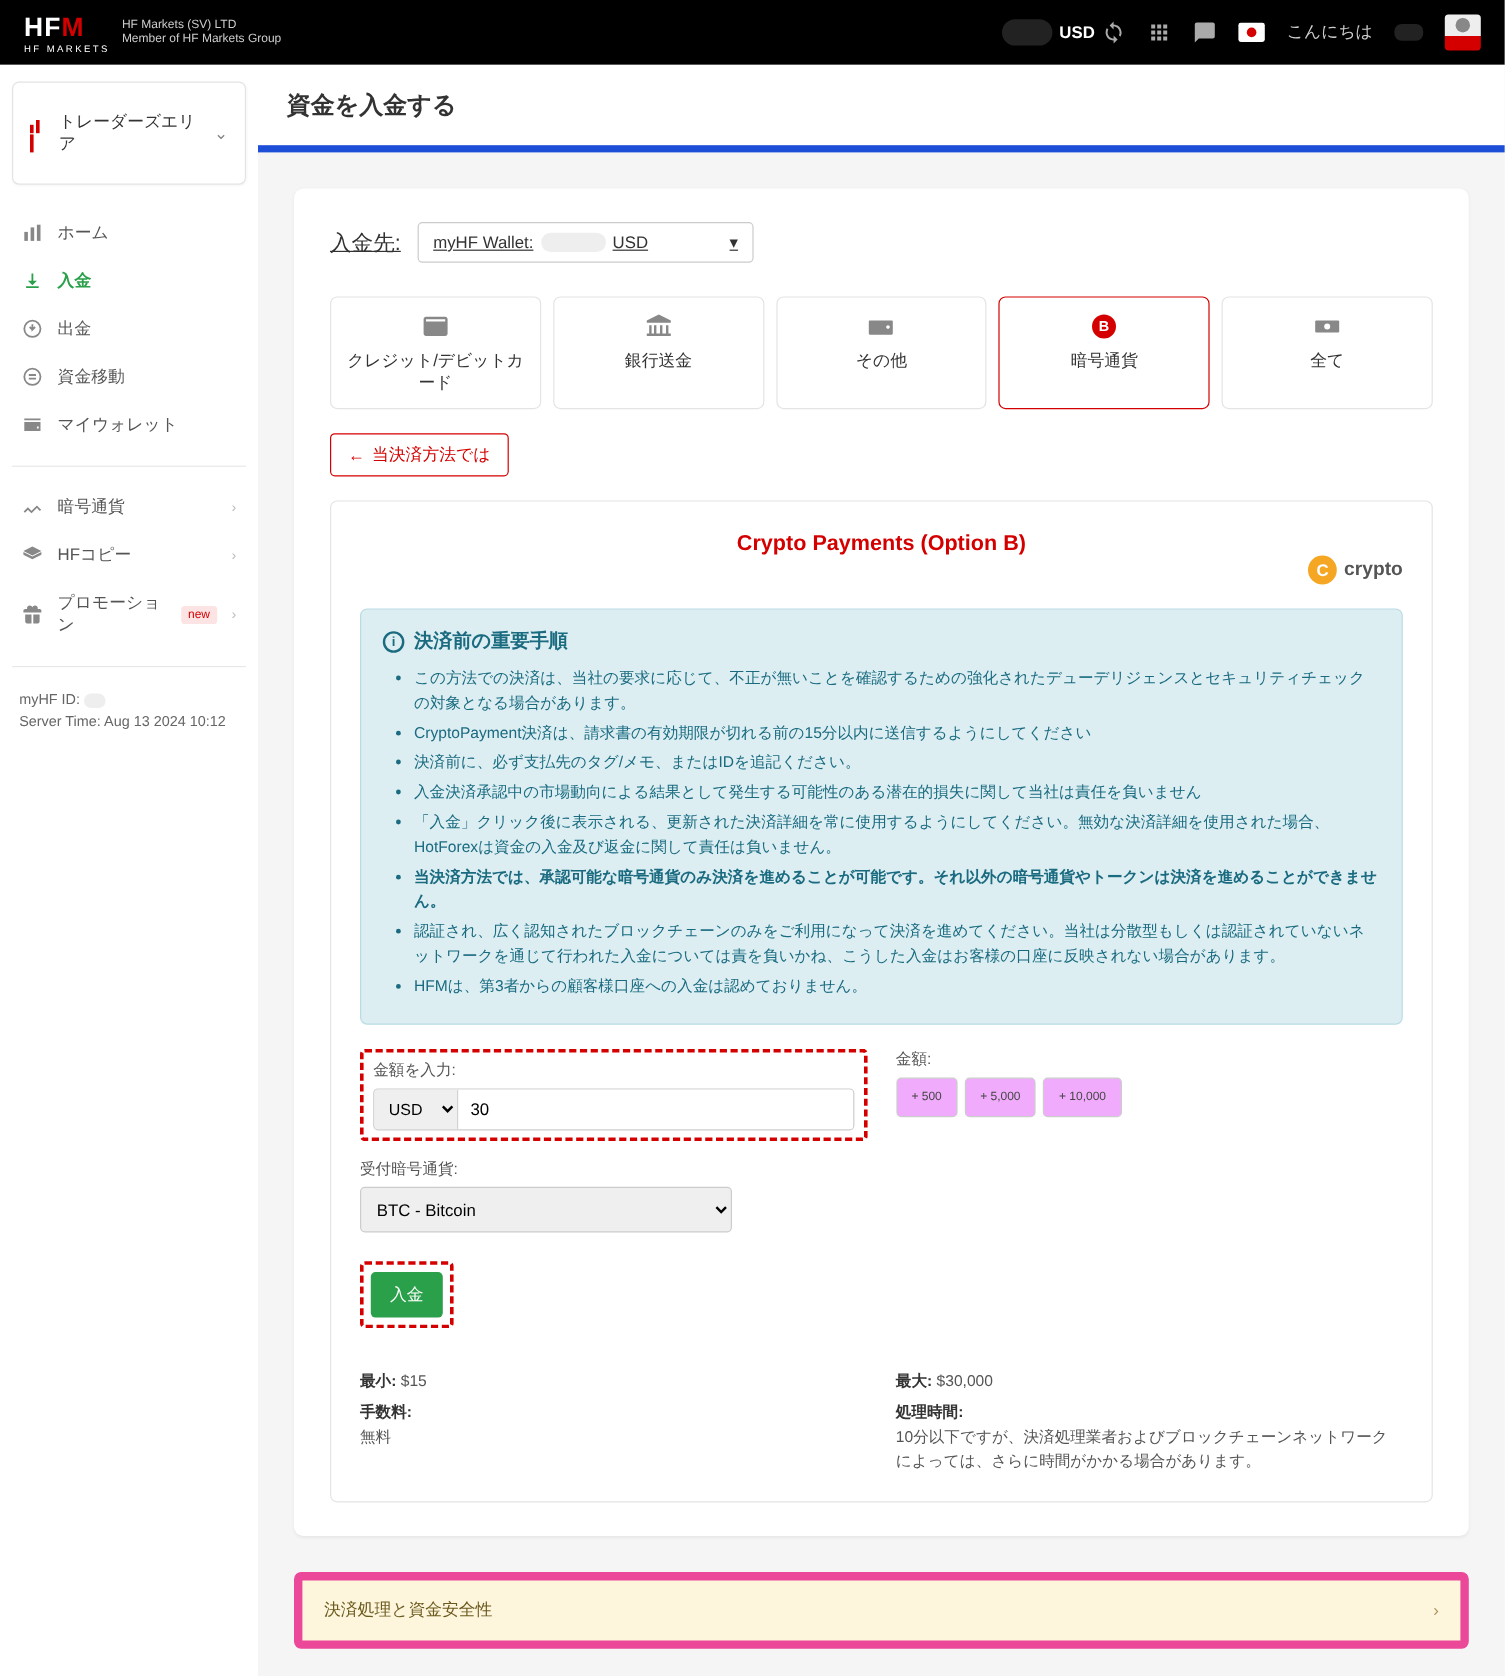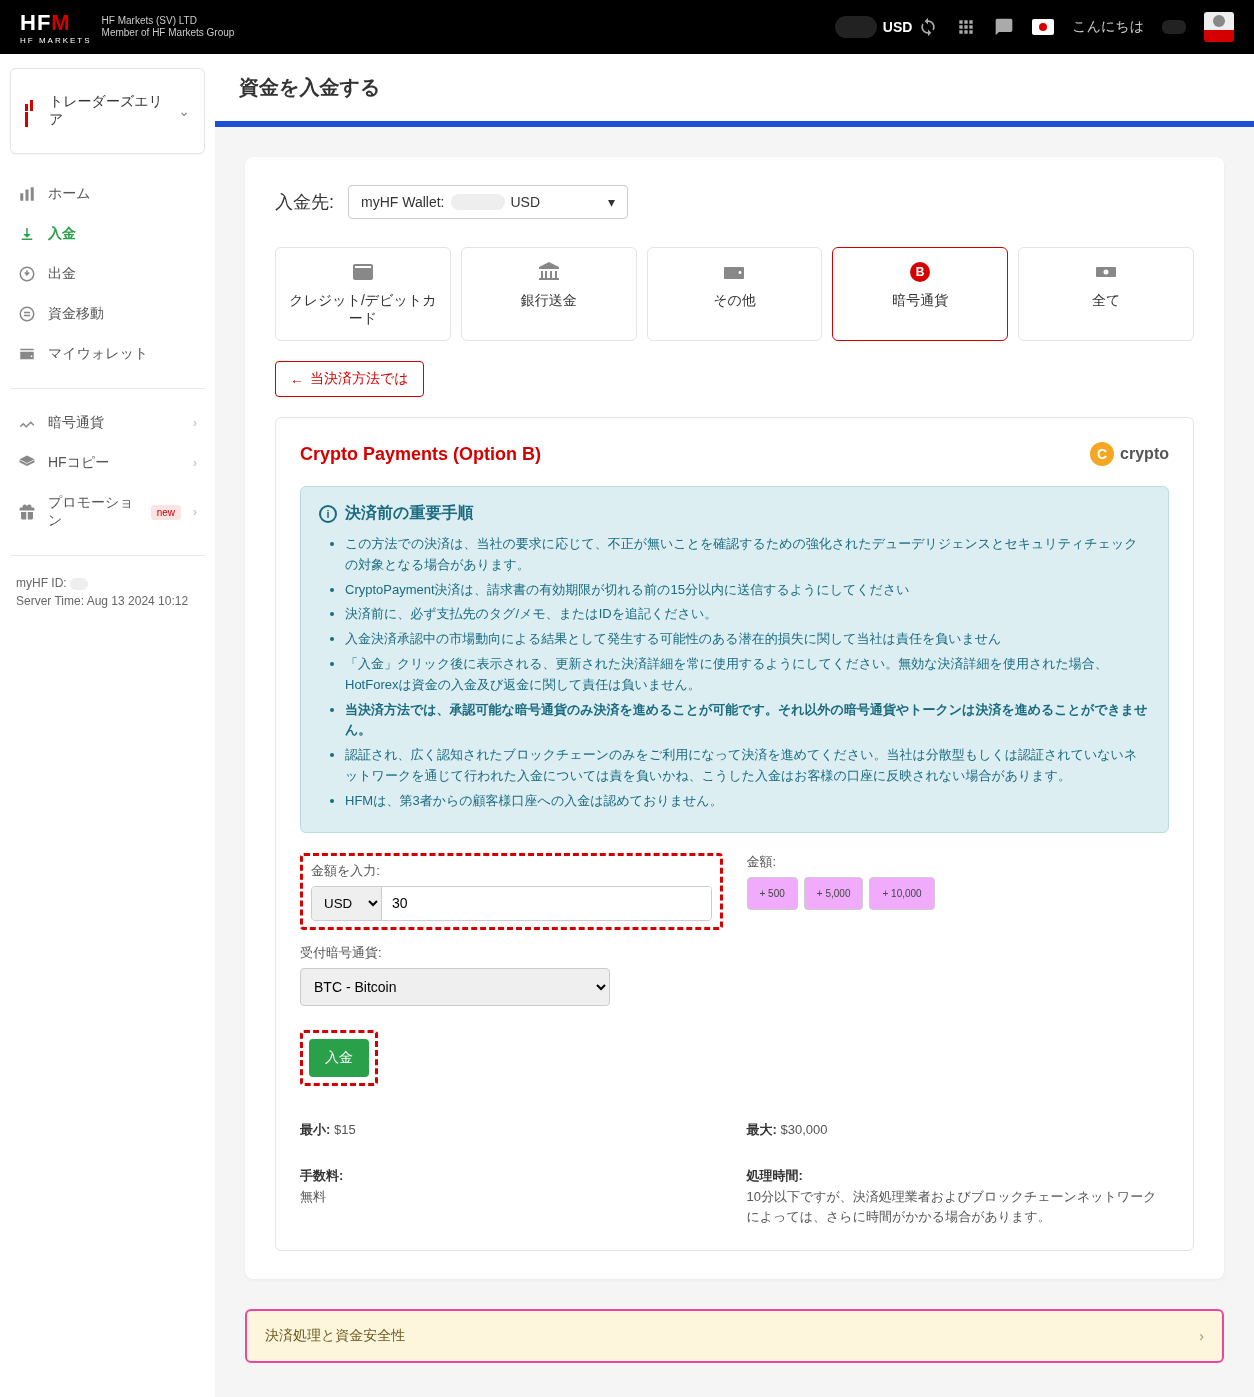--- a/index.html
+++ b/index.html
@@ -36,36 +36,36 @@
 .nav-item.active .nav-icon svg { fill:#2aa04a; }
 .nav-sep { border-top:1px solid #e8e8e8; margin: 14px 0; }
 .nav-item .chev { margin-left:auto; color:#bbb; font-size:12px;}
 .new-badge { background:#fde4e4; color:#d40000; font-size:10px; padding:2px 6px; border-radius:3px; }
 .sidebar-footer { font-size:12px; color:#666; margin-top:20px; padding: 0 6px;}
 .sidebar-footer .line { margin-bottom:4px; }
 .gray-pill { display:inline-block; width:18px; height:12px; background:#eee; border-radius:6px; vertical-align:middle;}
 
 
 .panel { background:#fff; border-radius:8px; margin: 0 30px 30px 30px; padding: 28px 30px; box-shadow: 0 1px 3px rgba(0,0,0,0.06);}
-.dest-row { display:flex; align-items:center; gap:14px; margin-bottom: 8px;}
+.dest-row { display:flex; align-items:center; gap:14px; margin-bottom: 8px; text-decoration: underline;}
 .dest-label { font-size:18px; }
 .dest-select { border:1px solid #ccc; border-radius:4px; padding: 8px 12px; min-width:280px; display:flex; align-items:center; gap:6px; font-size:14px;}
 .dest-gray { display:inline-block; width:54px; height:16px; background:#eee; border-radius:9px;}
 
 .tabs { display:flex; gap: 10px; margin: 28px 0 10px 0;}
 .tab { flex:1; border:1px solid #e4e4e4; border-radius:6px; padding: 12px; text-align:center; cursor:pointer; background:#fff;}
 .tab.active { border-color:#d40000; }
 .tab-icon { height: 24px; display:flex; align-items:center; justify-content:center; margin-bottom:8px; color:#888; font-size:20px; }
 .tab.active .tab-icon { color:#d40000;}
 .tab-label { font-size:14px; color:#333; }
 
 .back-btn { border:1px solid #d40000; color:#d40000; background:#fff; padding: 8px 14px; border-radius:4px; display:inline-flex; align-items:center; gap:6px; cursor:pointer; margin-top:10px; font-size:14px;}
 
 .form-card { border:1px solid #e4e4e4; border-radius:6px; padding: 24px; margin-top: 20px;}
-.card-title { color:#d40000; font-size:18px; font-weight:700; margin-bottom: 20px; display:flex; align-items:center;}
+.card-title { color:#d40000; font-size:18px; font-weight:700; margin-bottom: 20px; display:flex; align-items:center;flex-direction:column;}
 .crypto-logo { margin-left:auto; display:flex; align-items:center; gap:6px; color:#555; font-weight:600; font-size:16px;}
 .crypto-circle { width:24px; height:24px; background:#f5a623; border-radius:50%; display:flex; align-items:center; justify-content:center; color:#fff; font-weight:bold; font-size:14px;}
 
 .alert { background:#dceef2; border:1px solid #b9dce3; border-radius:6px; padding: 16px 18px; margin-bottom:20px;}
 .alert-title { color:#1a6b80; font-weight:600; font-size:16px; margin-bottom:10px; display:flex; align-items:center; gap:8px;}
 .alert-title .info-icon { width:18px; height:18px; border-radius:50%; border:2px solid #1a6b80; display:inline-flex; align-items:center; justify-content:center; font-size:11px; font-weight:bold;}
 .alert ul { list-style: disc; padding-left: 26px; }
 .alert li { color:#1a6b80; font-size:13px; line-height:1.6; margin-bottom:4px;}
 .alert li.bold { font-weight:700;}
 
@@ -77,26 +77,26 @@
 .input-group { display:flex; border:1px solid #ccc; border-radius:4px; overflow:hidden;}
 .input-group select { border:none; padding:8px; border-right:1px solid #ccc; outline:none; width:70px;}
 .input-group input { border:none; padding:8px 10px; flex:1; outline:none; font-size:14px;}
 .amount-btns { display:flex; gap:6px;}
 .amount-btn { border:1px solid #ccc; background:#f0abfc; padding:10px 12px; border-radius:4px; cursor:pointer; color:#444; font-size:10px;}
 .full-select { width:310px; border:1px solid #ccc; border-radius:4px; padding:9px; font-size:14px;}
 
 .submit-wrap { display:inline-block; border:3px dashed #d40000; padding:6px; border-radius:4px; margin-top:10px; margin-bottom:18px;}
 .submit-btn { background:#2aa04a; color:#fff; border:none; padding:10px 16px; border-radius:4px; font-size:14px; cursor:pointer;}
 
-.info-grid { display:grid; grid-template-columns: 1fr 1fr; gap:28px 24px; font-size:13px; margin-top:16px;}
+.info-grid { display:grid; grid-template-columns: 1fr 1fr; gap:8px 24px; font-size:13px; margin-top:16px;}
 .info-block { }
 .info-block .k { font-weight:600; margin-bottom:2px;}
 .info-block .v { color:#555; line-height:1.5;}
 
-.collapse-bar { background:#fdf5dc; border:2px solid #ec4899; border-radius:6px; padding:16px 18px; margin: 0 30px 30px 30px; display:flex; align-items:center; cursor:pointer; color:#6b5a1e;}
+.collapse-bar { background:#fdf5dc; border:7px solid #ec4899; border-radius:6px; padding:16px 18px; margin: 0 30px 30px 30px; display:flex; align-items:center; cursor:pointer; color:#6b5a1e;}
 .collapse-bar .chev { margin-left:auto; color:#aa935a;}
 .bars-icon { display:inline-block; }
 .bars-icon span { display:inline-block; width:3px; background:#d40000; margin-right:2px; vertical-align:bottom;}
 </style>
 </head>
 <body>
 
 <div class="topbar">
   <div class="logo-block">
     <div>

